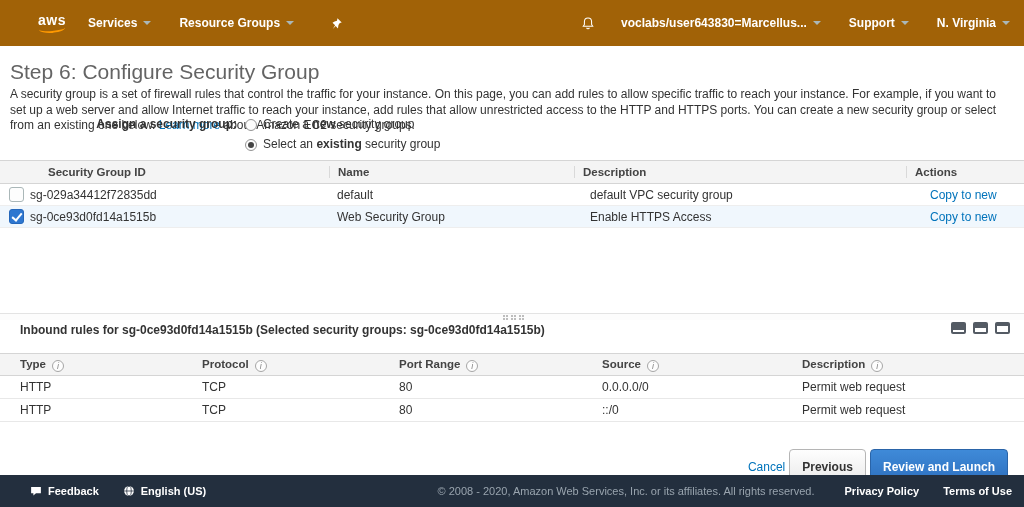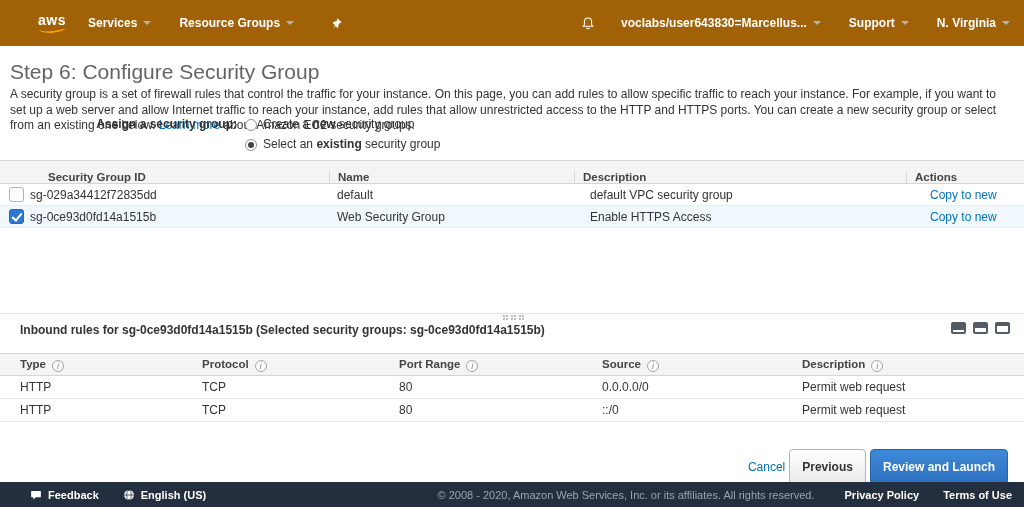--- a/index.html
+++ b/index.html
@@ -39,21 +39,21 @@
   .assign { position:absolute; top:60px; left:0; font-size:12px; }
   .assign-row { display:flex; }
   .assign-label { width:245px; text-align:right; font-weight:bold; padding-right:8px; line-height:15px; }
   .options { display:flex; flex-direction:column; gap:5px; }
   .option { display:flex; align-items:center; gap:6px; cursor:pointer; line-height:15px; }
   .radio { width:12px; height:12px; border:1px solid #949494; border-radius:50%; background:#fdfdfd; position:relative; flex:none; }
   .radio.checked::after { content:""; position:absolute; inset:2px; border-radius:50%; background:#444; }
 
   
   .sg-table { position:absolute; top:103px; left:0; right:0; font-size:12px; }
-  .sg-head { display:flex; height:24px; align-items:flex-end; background:#f4f4f4;
+  .sg-head { display:flex; height:24px; align-items:center; background:#f4f4f4;
              border-top:1px solid #d5d5d5; border-bottom:1px solid #d5d5d5; font-weight:bold; color:#444; font-size:11.5px; }
   .sg-row { display:flex; height:22px; align-items:center; border-bottom:1px solid #eee; cursor:pointer; }
   .sg-row.selected { background:#f0f7fd; }
   .col-cb { width:30px; padding-left:9px; display:flex; align-items:center; }
   .col-id { width:307px; }
   .col-name { width:253px; }
   .col-desc { width:340px; }
   .col-act { width:94px; }
   .sg-head .col-id { padding-left:18px; }
   .sg-head .hsep { border-left:1px solid #d9d9d9; padding-left:8px; margin-left:-8px; }
@@ -87,21 +87,21 @@
   .info::after { content:"i"; }
 
   
   .actions { position:absolute; top:392px; right:16px; display:flex; align-items:center; gap:4px; font-size:12px; }
   .btn { height:36px; padding:0 12px; border-radius:4px; font-size:12px; cursor:pointer;
          font-family:"Liberation Sans", sans-serif; }
   .btn-default { background:linear-gradient(#fefefe,#e9e9e9); border:1px solid #b5b5b5; color:#333; font-weight:bold; }
   .btn-primary { background:linear-gradient(#3f8ad8,#2d6fbe); border:1px solid #2a64a8; color:#fff; font-weight:bold; }
 
   
-  .footer { position:absolute; bottom:0; left:0; right:0; height:25px; background:#232f3e;
+  .footer { position:absolute; bottom:0; left:0; right:0; height:32px; background:#232f3e;
             display:flex; align-items:center; color:#fff; font-size:11px; }
   .foot-item { display:flex; align-items:center; gap:6px; padding:0 12px; font-weight:bold; cursor:pointer; }
   .foot-item:first-child { padding-left:30px; }
   .foot-right { margin-left:auto; display:flex; align-items:center; }
   .copyright { color:#99a4ae; padding-right:18px; font-weight:normal; }
   .foot-link { color:#fff; font-weight:bold; padding:0 12px; cursor:pointer; }
   svg.ic { display:block; }
 </style>
 </head>
 <body>

